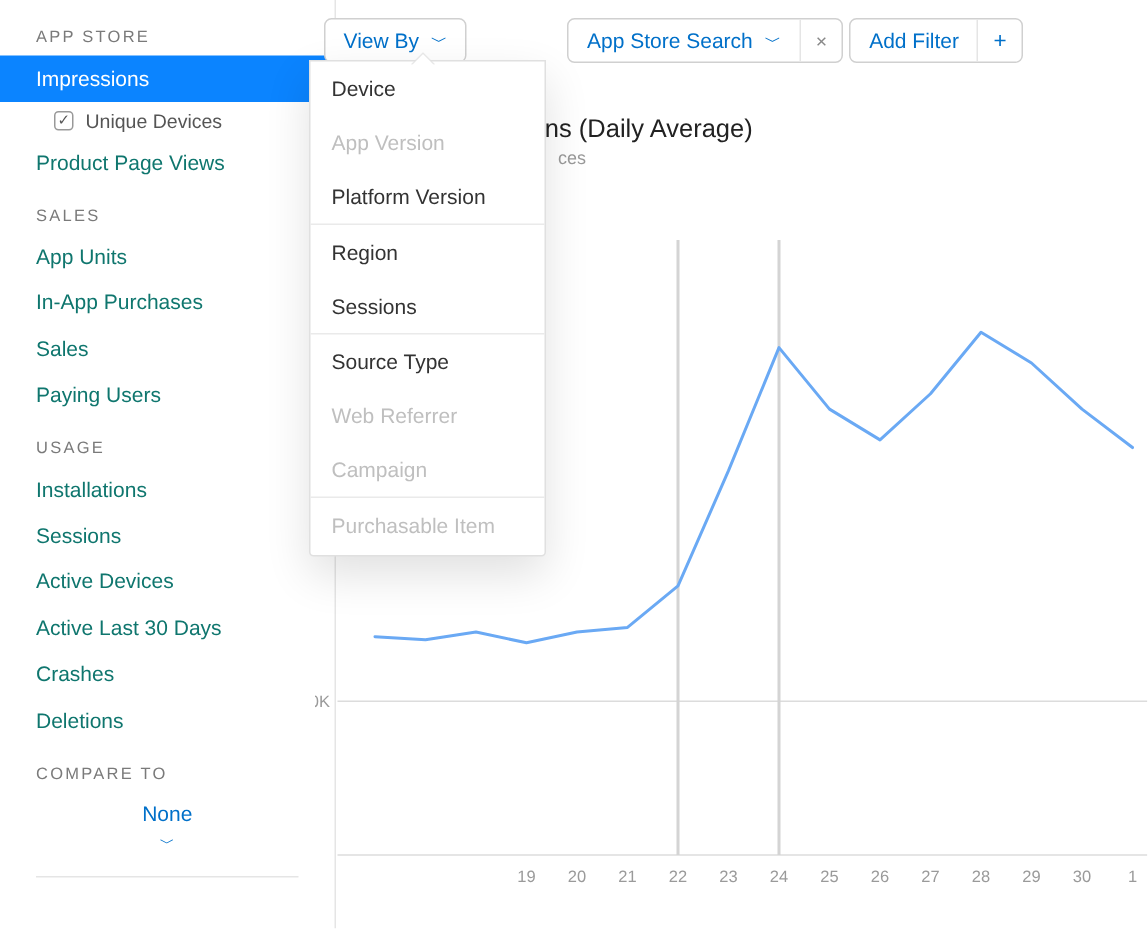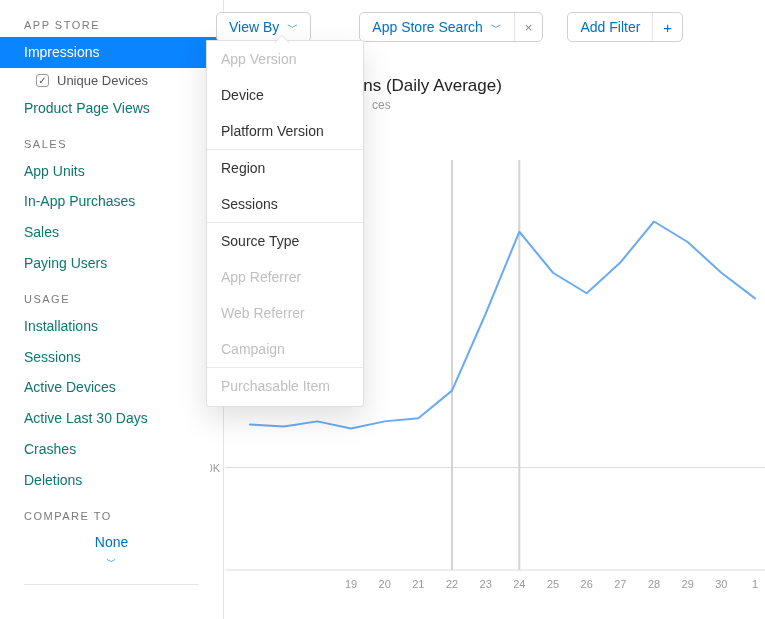--- a/index.html
+++ b/index.html
@@ -16,21 +16,21 @@
   .compare-none { padding:6px 24px; font-size:14px; color:#0070c9; display:flex; align-items:center; gap:4px;flex-direction:column; }
   .chev-small { font-size:10px; display:inline-block; transform:translateY(1px); }
   .divider { height:1px; background:#e5e5e5; margin:10px 24px 0; }
 
   
   .toolbar { position:absolute; left:216px; top:12px; display:flex; align-items:center; gap:12px; }
   .pill { border:1px solid #d0d0d0; border-radius:5px; height:30px; display:flex; align-items:center; background:#fff; }
   .pill-inner { padding:0 12px; display:flex; align-items:center; gap:8px; height:100%; }
   .pill .chev { font-size:11px; color:#0070c9; }
   .pill.viewby { color:#0070c9; font-size:14px; }
-  .filter-group { display:flex; gap:24px; margin-left:36px; }
+  .filter-group { display:flex; gap:4px; margin-left:55px; }
   .pill.filter { color:#0070c9; font-size:14px; }
   .pill .x { border-left:1px solid #e5e5e5; padding:0 10px; font-size:13px; color:#888; cursor:pointer; height:100%; display:flex; align-items:center; }
   .pill .plus { border-left:1px solid #e5e5e5; padding:0 10px; font-size:15px; color:#0070c9; cursor:pointer; height:100%; display:flex; align-items:center; }
 
   
   .dropdown { position:absolute; left:206px; top:40px; width:158px; background:#fff; border:1px solid #e0e0e0; border-radius:0 0 3px 3px; box-shadow:0 12px 30px rgba(0,0,0,0.12); z-index:50; padding-bottom:2px; }
   .dropdown .group-sep { height:1px; background:#eaeaea; margin:0; }
   .dd-item { padding:10px 14px; font-size:14px; color:#333; cursor:pointer; }
   .dd-item.disabled { color:#bfbfbf; cursor:default; }
   .dd-caret { position:absolute; left:274px; top:36px; z-index:60; width:0; height:0; border-left:8px solid transparent; border-right:8px solid transparent; border-bottom:8px solid #fff; filter:drop-shadow(0 -1px 0 #e0e0e0); }
@@ -103,29 +103,28 @@
       <div class="pill-inner">
         <span>Add Filter</span>
       </div>
       <span class="plus">+</span>
     </div>
   </div>
 </div>
 
 <div class="dd-caret"></div>
 <div class="dropdown">
+  <div class="dd-item">Device</div>
   <div class="dd-item disabled">App Version</div>
-  <div class="dd-item">Device</div>
   <div class="dd-item">Platform Version</div>
   <div class="group-sep"></div>
   <div class="dd-item">Region</div>
   <div class="dd-item">Sessions</div>
   <div class="group-sep"></div>
   <div class="dd-item">Source Type</div>
-  <div class="dd-item disabled">App Referrer</div>
   <div class="dd-item disabled">Web Referrer</div>
   <div class="dd-item disabled">Campaign</div>
   <div class="group-sep"></div>
   <div class="dd-item disabled">Purchasable Item</div>
 </div>
 
 <div class="chart-title-wrap" style="z-index:1;">
   <div class="chart-title" style="padding-left:130px;">ions (Daily Average)</div>
   <div class="chart-sub" style="padding-left:152px;">ces</div>
 </div>

